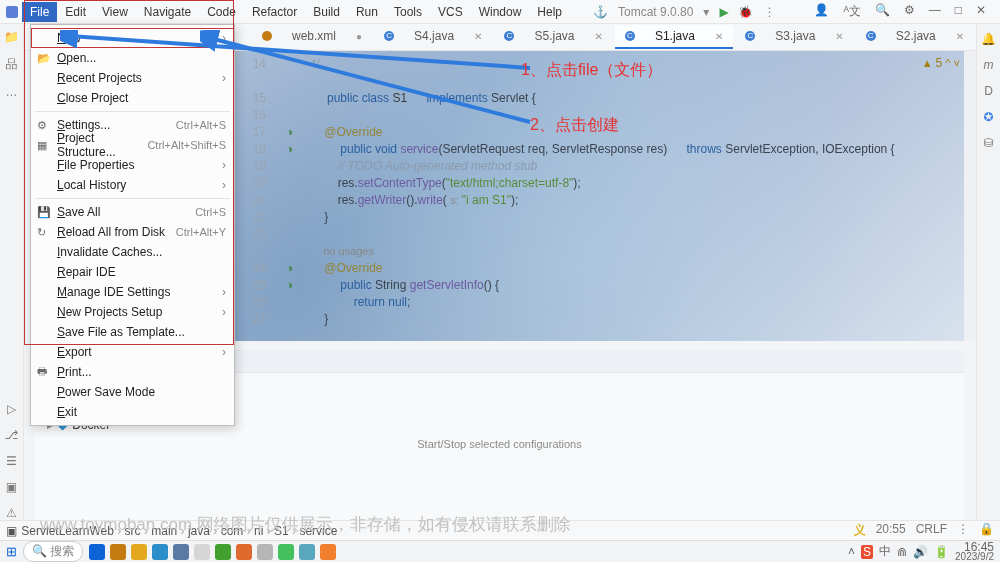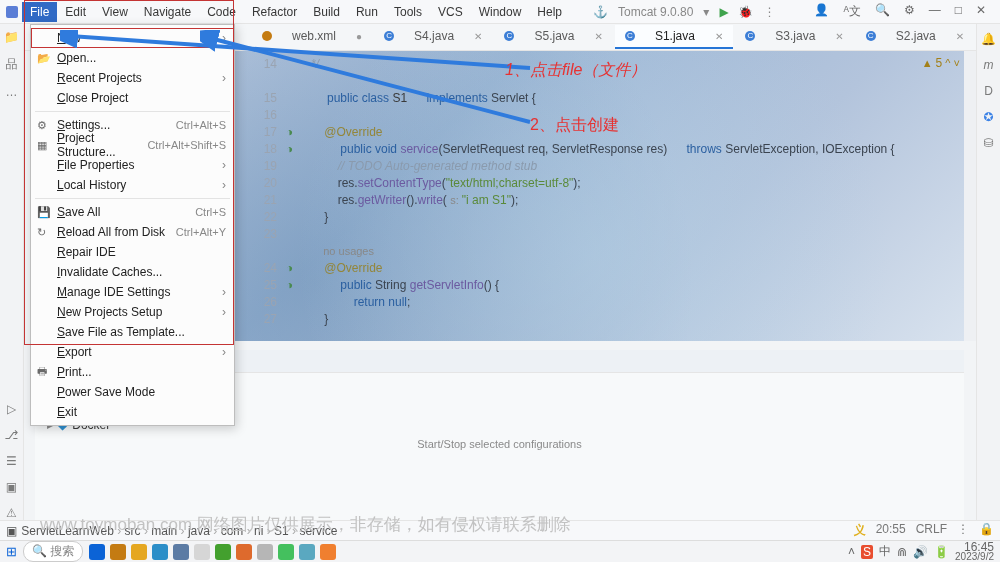--- a/index.html
+++ b/index.html
@@ -12,21 +12,21 @@
 .run-cfg .play { color:#3fa34d; }
 
 .tabs { height:27px; background:#f4f6f8; display:flex; align-items:center; padding-left:252px; gap:2px; border-bottom:1px solid #e5e5e5; }
 .tab { padding:4px 10px; display:flex; align-items:center; gap:20px; color:#5a5a5a; border-bottom:2px solid transparent; }
 .tab.active { border-bottom-color:#2675d6; color:#222; background:#fbfdff; }
 .c-icon { display:inline-block; width:10px; height:10px; border-radius:50%; background:#3c7ed6; color:#fff; font-size:8px; text-align:center; line-height:10px; }
 .xx { color:#999; font-size:10px; }
 
 .editor { position:absolute; left:36px; right:36px; top:51px; height:290px; background:linear-gradient(135deg,#c9d4e6 0%, #9bb5d4 40%, #b3c4dc 70%, #d8e2ee 100%); overflow:hidden; }
 .editor-bg { position:absolute; inset:0; background:radial-gradient(circle at 60% 70%, rgba(180,210,230,.5), transparent 50%), radial-gradient(circle at 30% 80%, rgba(90,130,170,.4), transparent 55%); }
-.gutter { position:absolute; left:205px; top:0; width:40px; font-family:Consolas,monospace; color:#9aa4b2; text-align:right; padding-top:5px; line-height:17px; }
+.gutter { position:absolute; left:194px; top:0; width:40px; font-family:Consolas,monospace; color:#9aa4b2; text-align:right; padding-top:5px; line-height:17px; }
 .gutter div { height:17px; padding-right:4px; }
 .marks { position:absolute; left:250px; top:5px; width:20px; line-height:17px; }
 .marks div { height:17px; font-size:10px; color:#4a8; }
 .code { position:absolute; left:275px; top:5px; font-family:Consolas,monospace; color:#3b4450; line-height:17px; white-space:pre; }
 .code div { height:17px; }
 .kw { color:#2a5fa0;padding-left:16px; }
 .str { color:#5a8a3a; }
 .cm { color:#8a9aad; font-style:italic; }
 .ov { color:#93863a; }
 .fn { color:#6b5aa0; }
@@ -240,24 +240,24 @@
       <span class="ic">💾</span>
       <span><u>S</u>ave All</span>
       <span class="sc">Ctrl+S</span>
     </div>
     <div class="mi">
       <span class="ic">↻</span>
       <span><u>R</u>eload All from Disk</span>
       <span class="sc">Ctrl+Alt+Y</span>
     </div>
     <div class="mi">
+      <span><u>I</u>nvalidate Caches...</span>
+    </div>
+    <div class="mi">
       <span><u>R</u>epair IDE</span>
-    </div>
-    <div class="mi">
-      <span><u>I</u>nvalidate Caches...</span>
     </div>
     <div class="mi">
       <span><u>M</u>anage IDE Settings</span>
       <span class="ar">›</span>
     </div>
     <div class="mi">
       <span><u>N</u>ew Projects Setup</span>
       <span class="ar">›</span>
     </div>
     <div class="mi">
@@ -334,21 +334,21 @@
     <span>⋒</span>
     <span>🔊</span>
     <span>🔋</span>
     <span style="text-align:right;line-height:10px;">
       <div>16:45</div>
         <div style="font-size:10px;">2023/9/2</div>
     </span>
   </span>
 </div>
 
-<div class="anno" style="left:505px;top:60px;font-style:italic;">1、点击file（文件）</div>
+<div class="anno" style="left:521px;top:60px;">1、点击file（文件）</div>
 <div class="anno" style="left:530px;top:115px;">2、点击创建</div>
 <svg class="arrow" style="left:60px;top:30px;" width="480" height="50">
     <defs>
       <marker id="ah1" markerWidth="10" markerHeight="10" refX="2" refY="3" orient="auto">
         <path d="M0,0 L0,6 L8,3 z" fill="#2f7bdd"></path>
       </marker>
     </defs>
     <line x1="470" y1="38" x2="10" y2="6" stroke="#2f7bdd" stroke-width="4" marker-end="url(#ah1)"></line>
   </svg>
 <svg class="arrow" style="left:200px;top:30px;" width="340" height="100">

